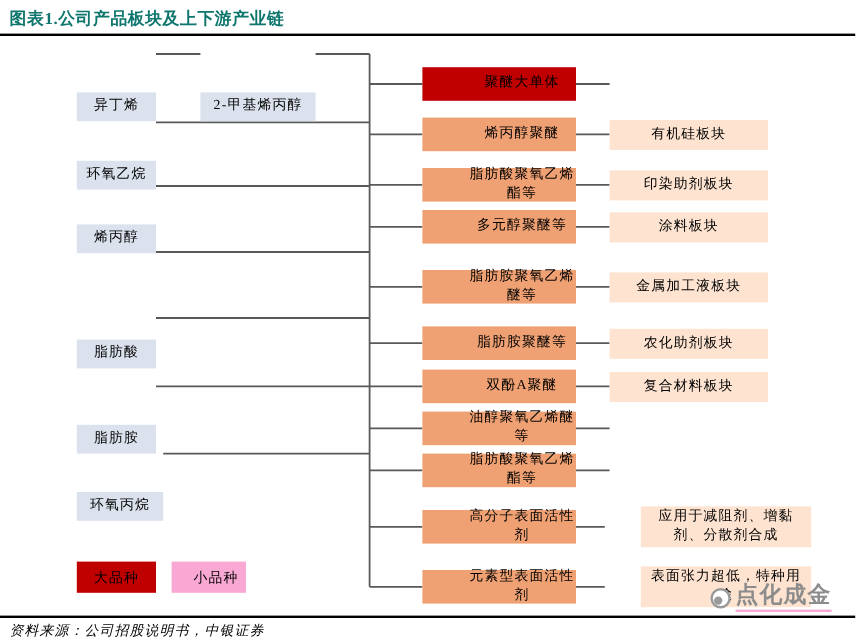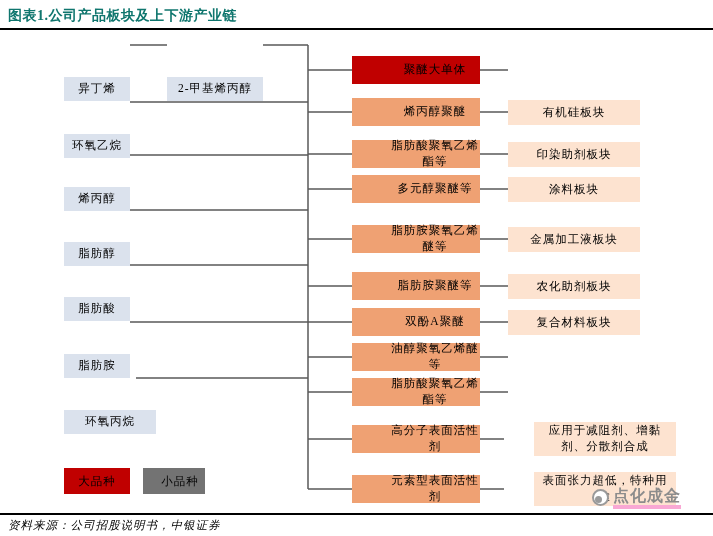--- a/index.html
+++ b/index.html
@@ -51,21 +51,21 @@
     position: absolute;
     display: flex;
     align-items: center;
     justify-content: center;
     font-size: 11.5px;
     height: 26px;
     letter-spacing: 1px;
     color: #000000;
   }
   .legend-major { left: 64px; top: 468px; width: 66px; background: #c00000; }
-  .legend-minor { left: 143px; top: 468px; width: 62px; background: #737373; padding-left: 12px; }
+  .legend-minor { left: 143px; top: 468px; width: 62px; background: #f9a8d4; padding-left: 12px; }
   .bottom-rule {
     position: absolute;
     left: 0; top: 513px;
     width: 713px; height: 1.5px;
     background: #000000;
   }
   .source {
     position: absolute;
     left: 8px; top: 518px;
     font-size: 11.5px;
@@ -92,24 +92,24 @@
   }
   .wm-icon::after {
     content: "";
     position: absolute;
     left: 1px; bottom: 1px;
     width: 7px; height: 7px;
     border-radius: 50%;
     background: #9a9a9a;
   }
   .wm-text {
-    font-size: 16px;
+    font-size: 19px;
     font-weight: bold;
     letter-spacing: 1px;
-    border-bottom: 4px solid #f9a8d4;
+    border-bottom: 2px solid #f9a8d4;
     line-height: 1.1;
   }
 </style>
 </head>
 <body>
 
 <div class="canvas">
 
   <div class="title">图表1.公司产品板块及上下游产业链</div>
   <div class="title-rule"></div>
@@ -151,24 +151,23 @@
       <line x1="480" y1="392" x2="508" y2="392"></line>
       <line x1="480" y1="439" x2="504" y2="439"></line>
       <line x1="480" y1="489" x2="504" y2="489"></line>
     </g>
   </svg>
 
   <div class="node lnode" style="left:64px;top:33px;width:66px">异丁烯</div>
   <div class="node lnode" style="left:167px;top:33px;width:96px">2-甲基烯丙醇</div>
   <div class="node lnode" style="left:64px;top:90px;width:66px">环氧乙烷</div>
   <div class="node lnode" style="left:64px;top:143px;width:66px">烯丙醇</div>
-  <div class="node lnode" style="left:64px;top:198px;width:66px">脂肪醇</div>
-  <div class="node lnode" style="left:64px;top:253px;width:66px">脂肪酸</div>
+  <div class="node lnode" style="left:64px;top:239px;width:66px">脂肪酸</div>
   <div class="node lnode" style="left:64px;top:310px;width:66px">脂肪胺</div>
-  <div class="node lnode" style="left:64px;top:366px;width:92px">环氧丙烷</div>
+  <div class="node lnode" style="left:64px;top:366px;width:72px">环氧丙烷</div>
 
   <div class="node mnode major" style="top:56px">聚醚大单体</div>
   <div class="node mnode" style="top:98px">烯丙醇聚醚</div>
   <div class="node mnode" style="top:140px">脂肪酸聚氧乙烯酯等</div>
   <div class="node mnode" style="top:175px">多元醇聚醚等</div>
   <div class="node mnode" style="top:225px">脂肪胺聚氧乙烯醚等</div>
   <div class="node mnode" style="top:272px">脂肪胺聚醚等</div>
   <div class="node mnode" style="top:308px">双酚A聚醚</div>
   <div class="node mnode" style="top:343px">油醇聚氧乙烯醚等</div>
   <div class="node mnode" style="top:378px">脂肪酸聚氧乙烯酯等</div>

